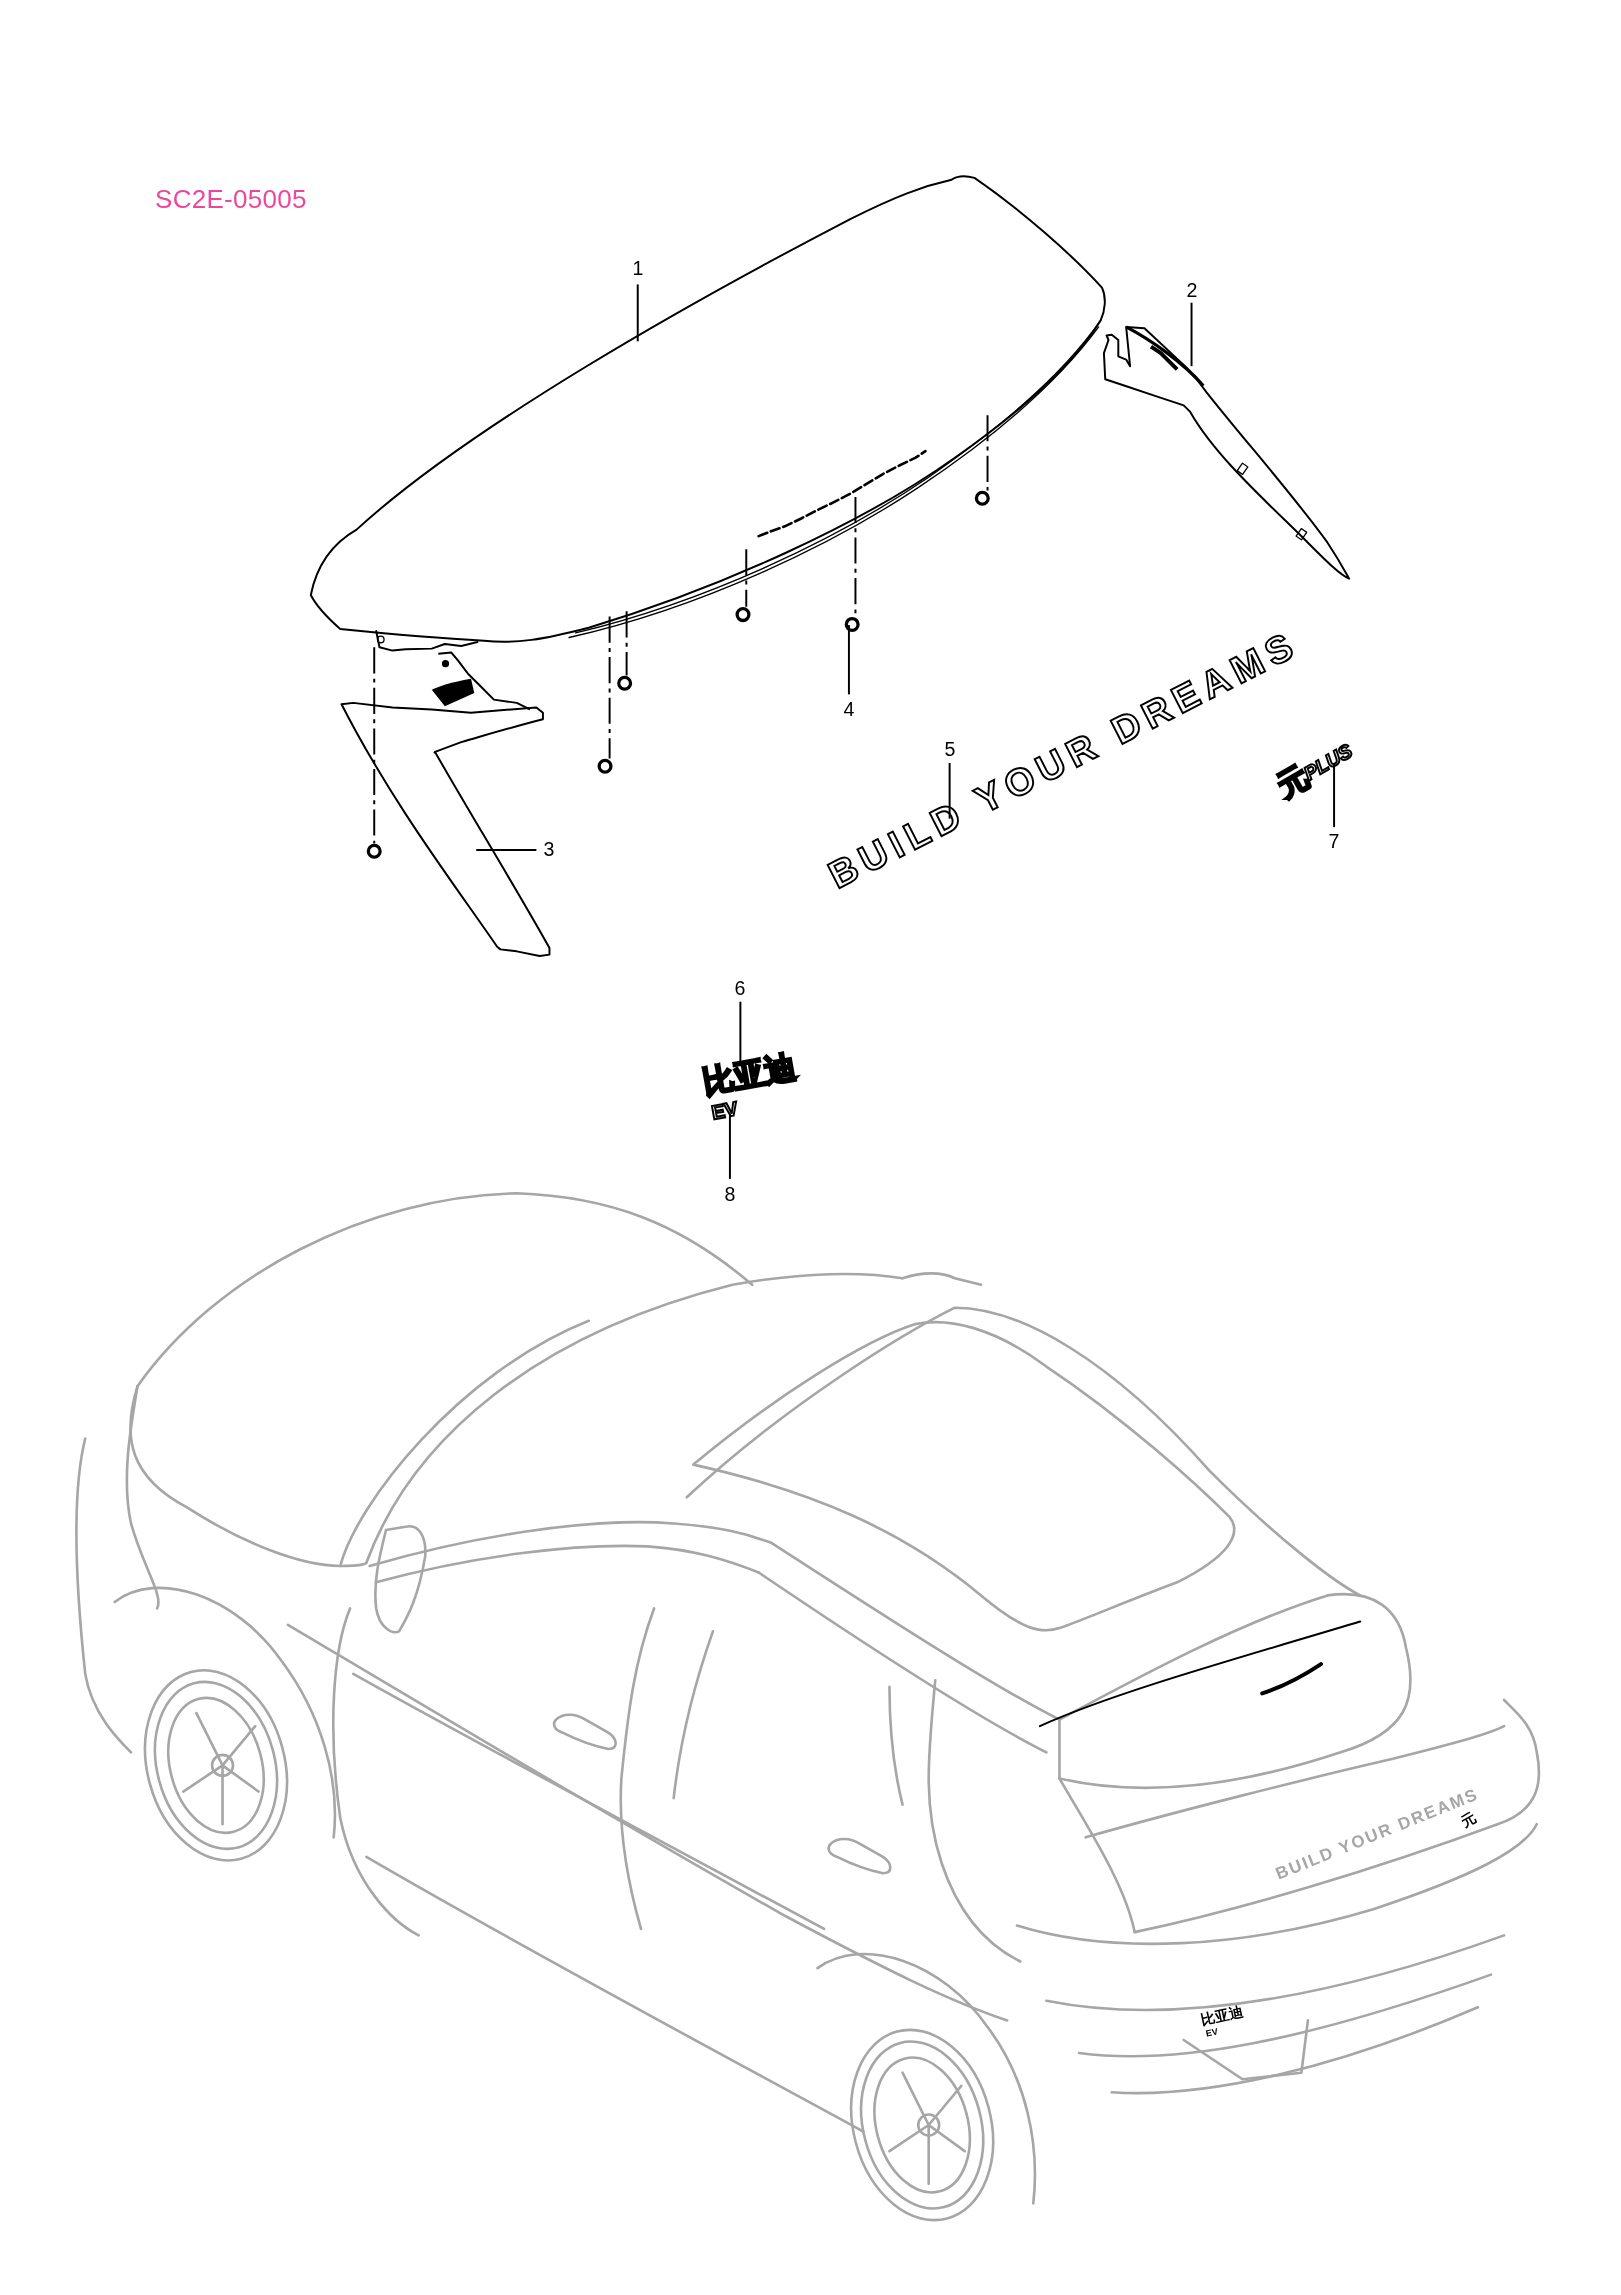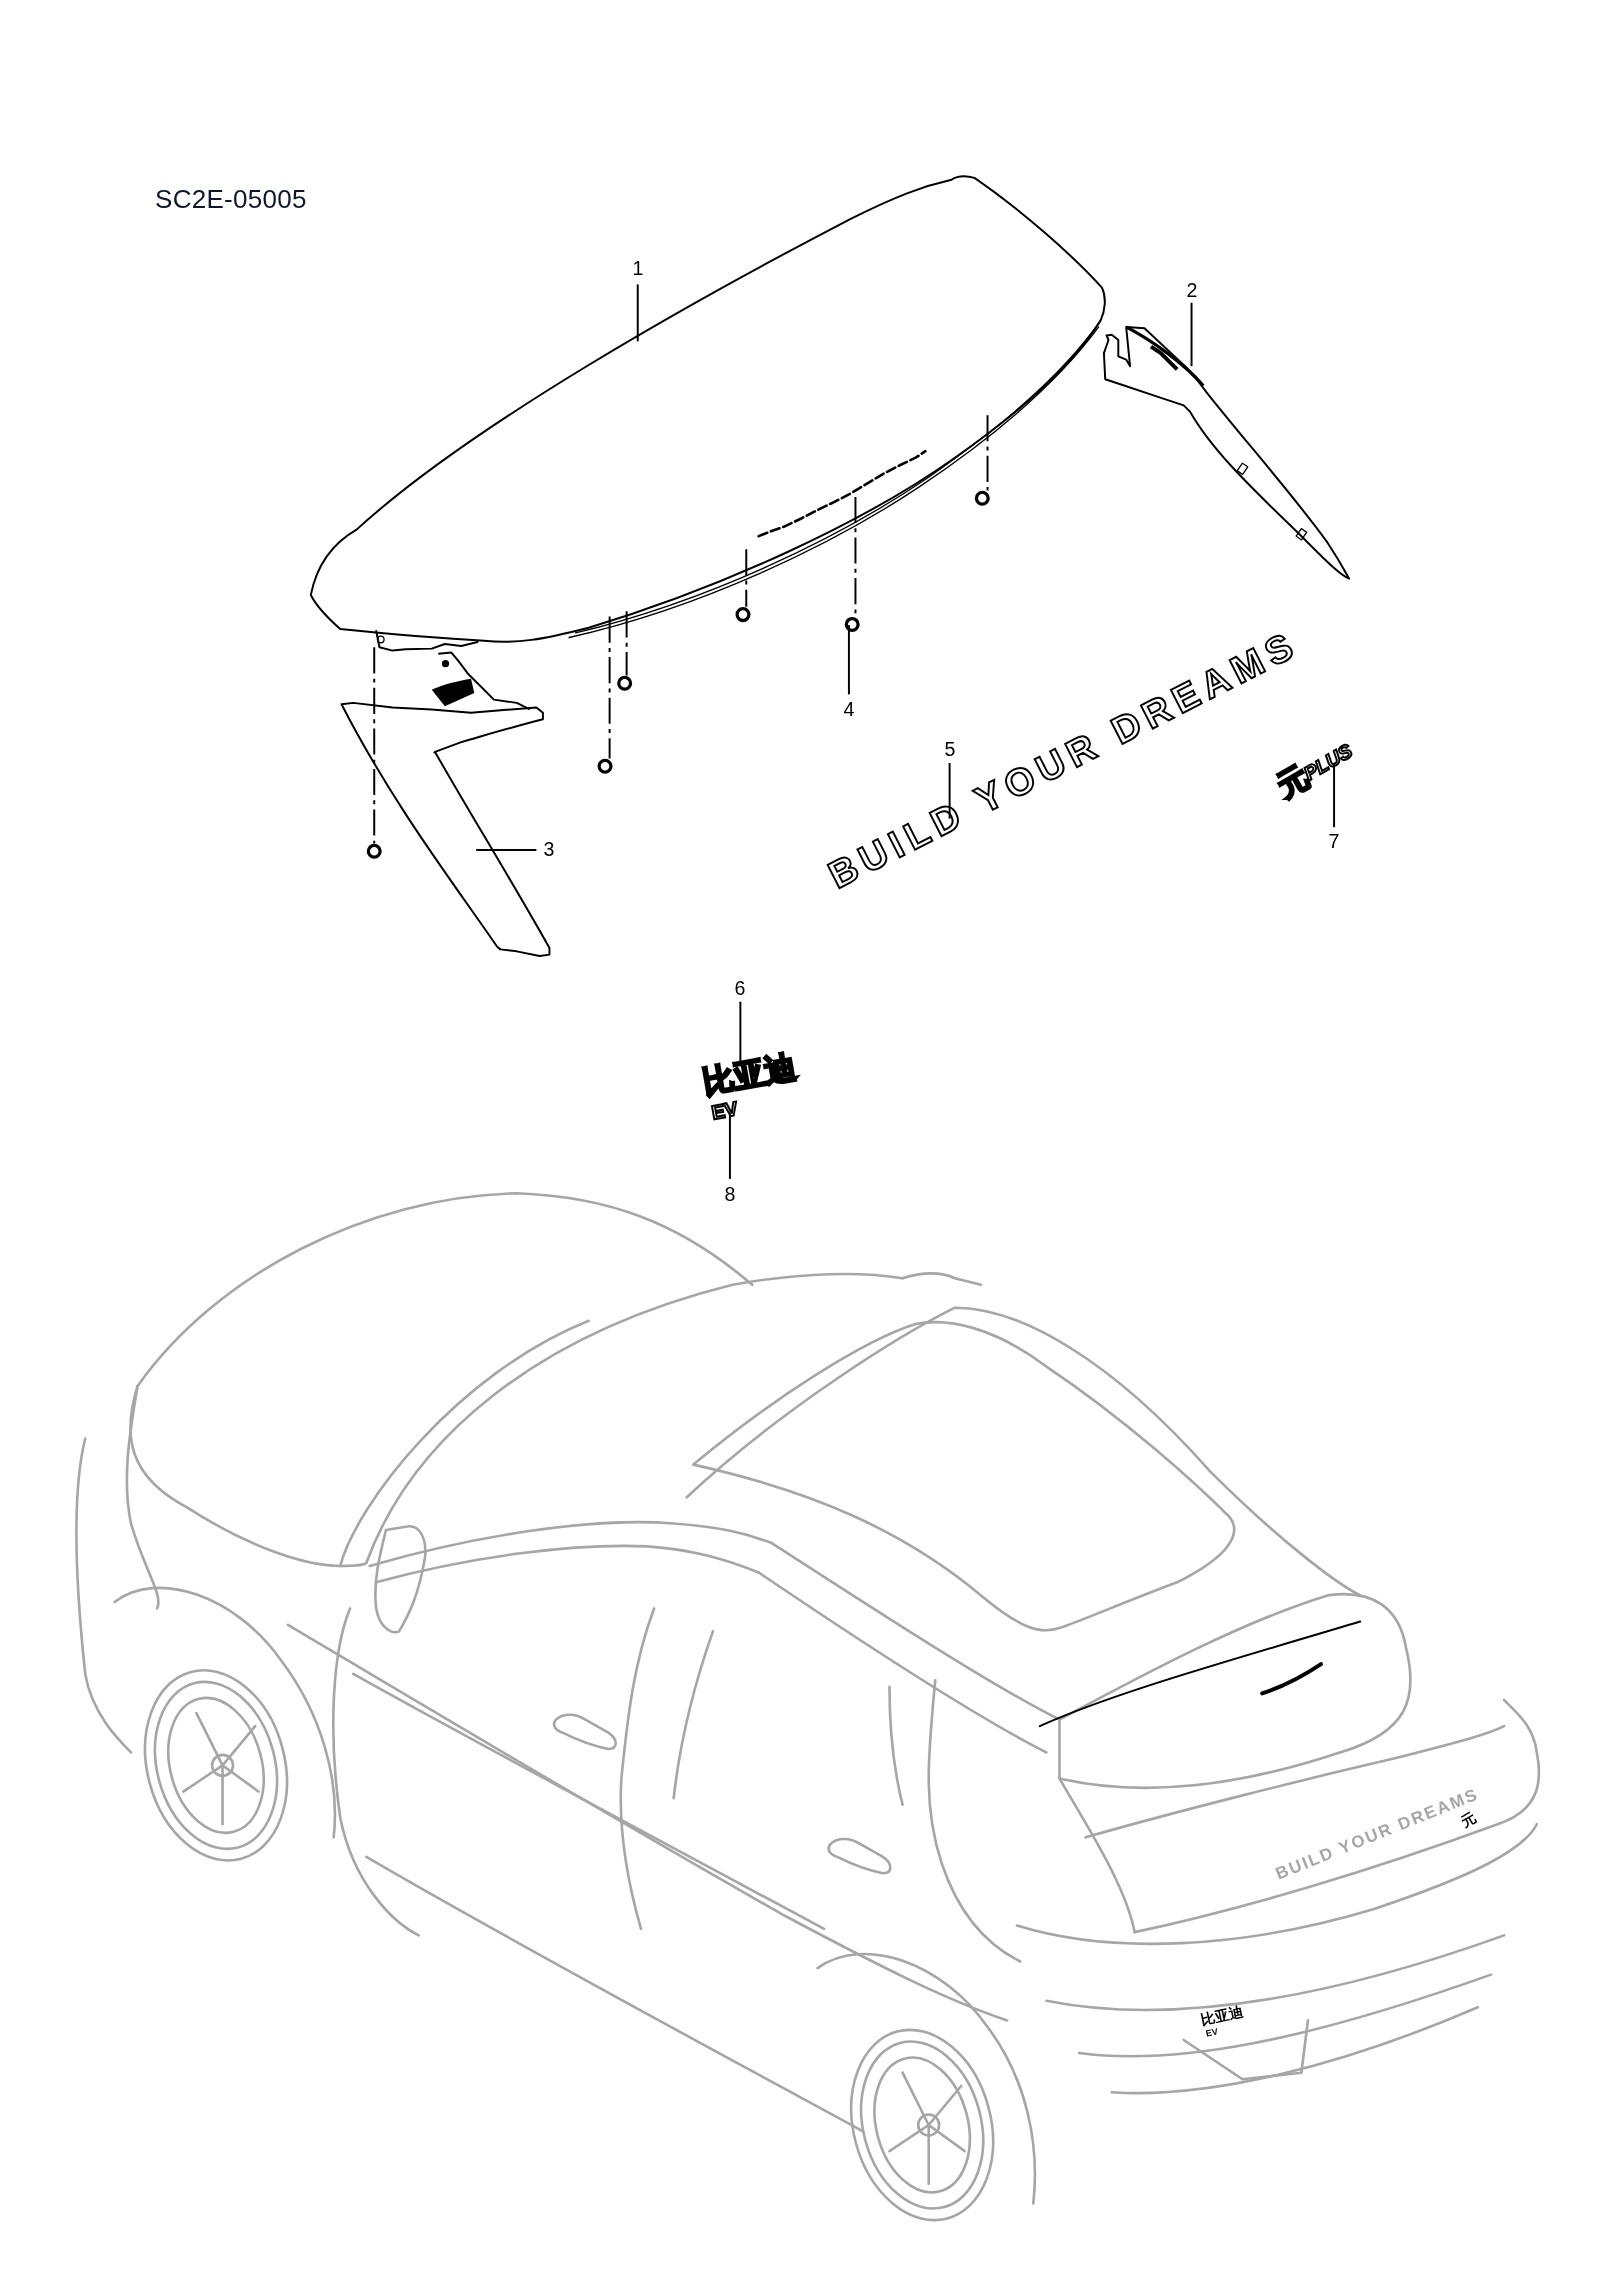--- a/index.html
+++ b/index.html
@@ -1,18 +1,18 @@
 <!DOCTYPE html>
 <html style="font-size:10.5px"><head>
 <meta charset="utf-8">
 <style>
   html, body { margin: 0; padding: 0; background: #ffffff; }
   body { width: 1622px; height: 2295px; position: relative; overflow: hidden; font-family: "Liberation Sans", sans-serif; }
   #canvas { position: absolute; left: 0; top: 0; width: 1622px; height: 2295px; }
-  .doc-code { position: absolute; left: 155px; top: 184px; font-size: 26px; color: #0f172a; letter-spacing: 0.3px; }
+  .doc-code { position: absolute; left: 155px; top: 184px; font-size: 26px; color: #ec4899; letter-spacing: 0.3px; }
   .callout { position: absolute; font-size: 19.6px; color: #000; transform: translate(-50%, -50%); line-height: 1; }
   svg text { font-family: "Liberation Sans", sans-serif; }
 </style>
 </head>
 <body>
 
 <div id="canvas">
 
   <div class="doc-code">SC2E-05005</div>
 

